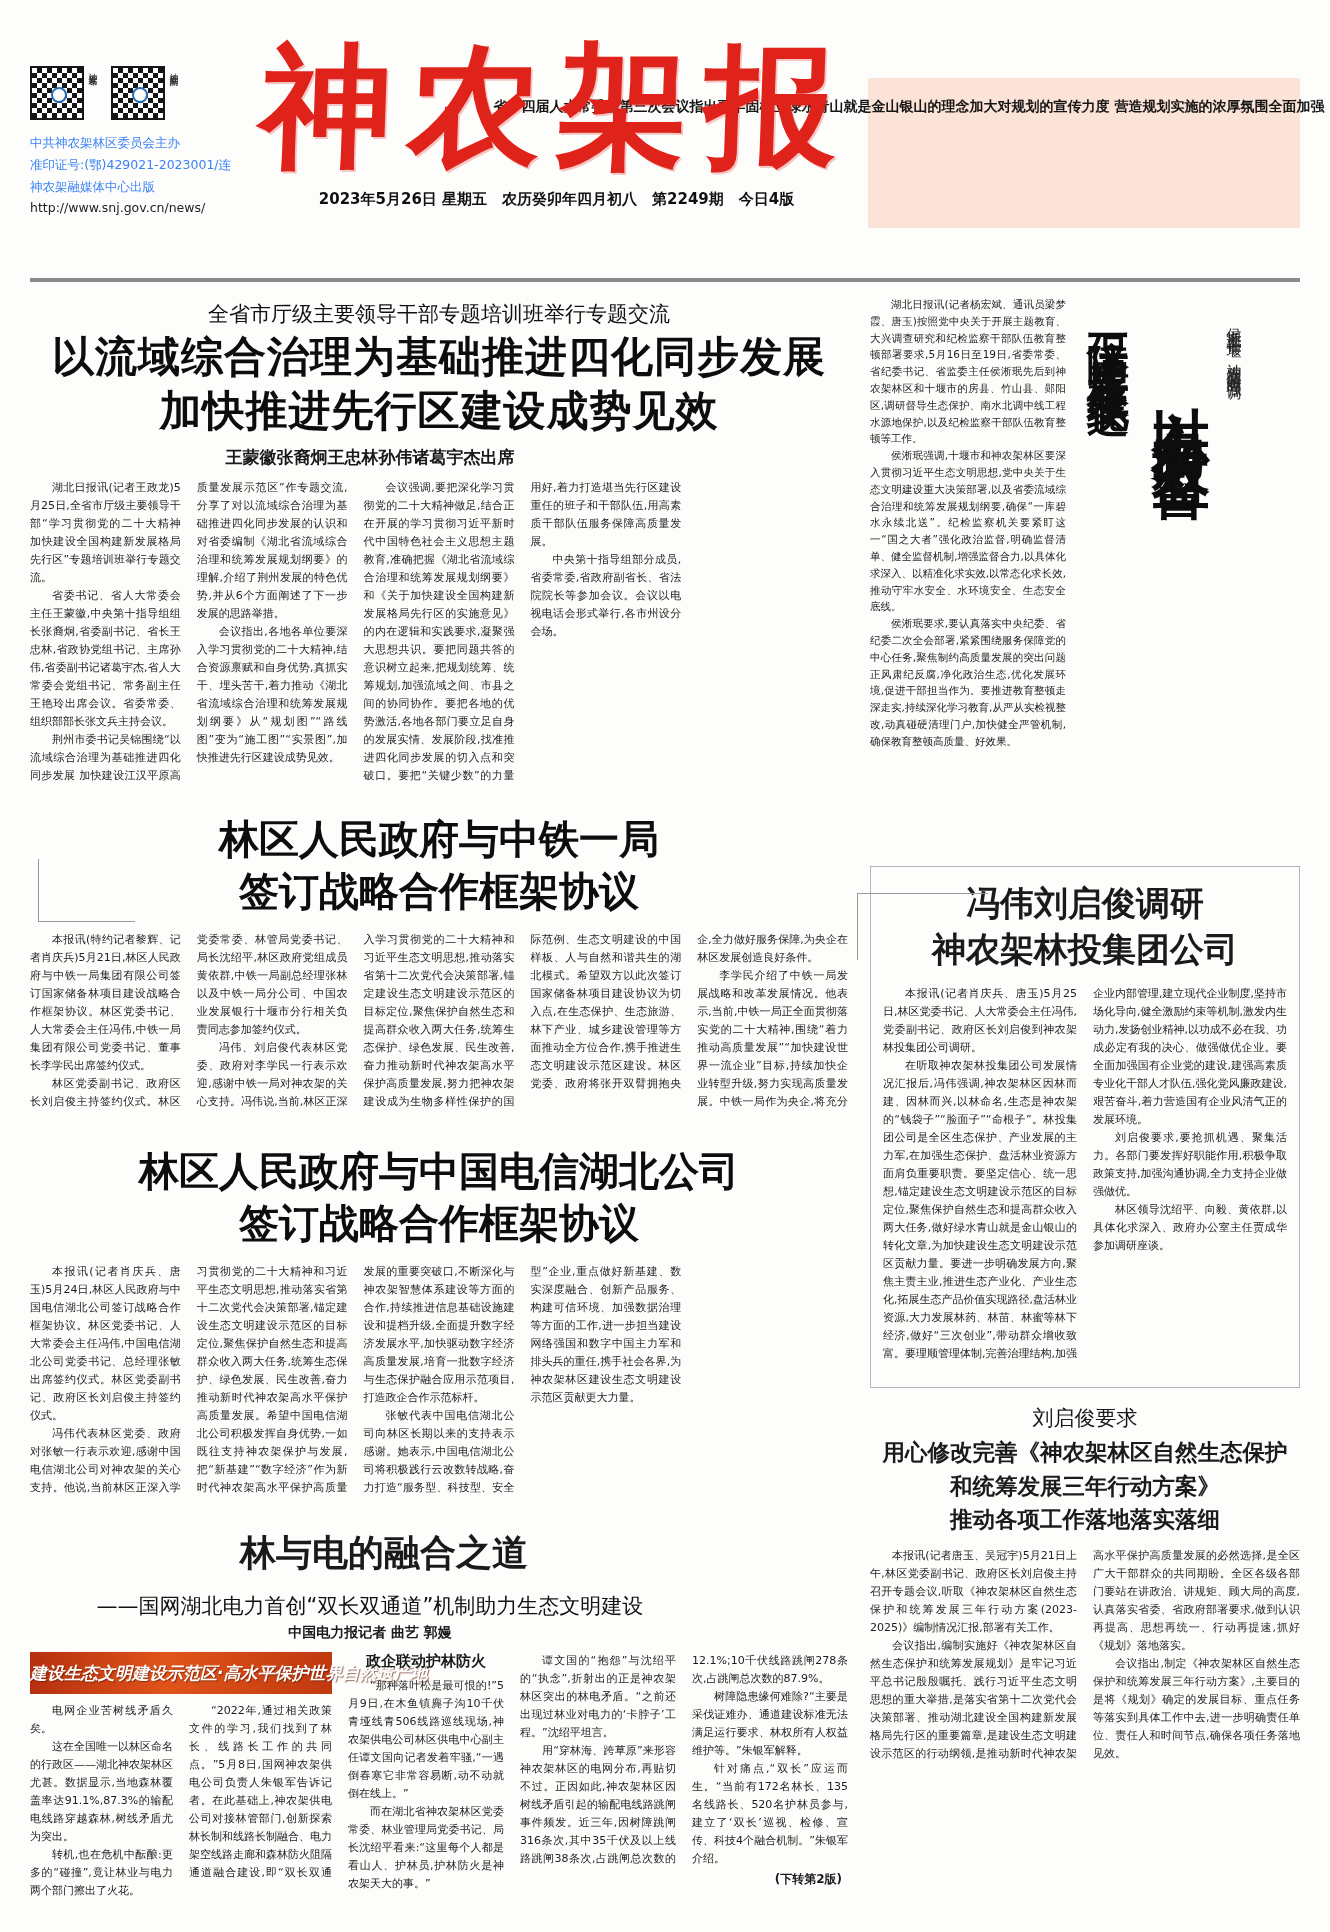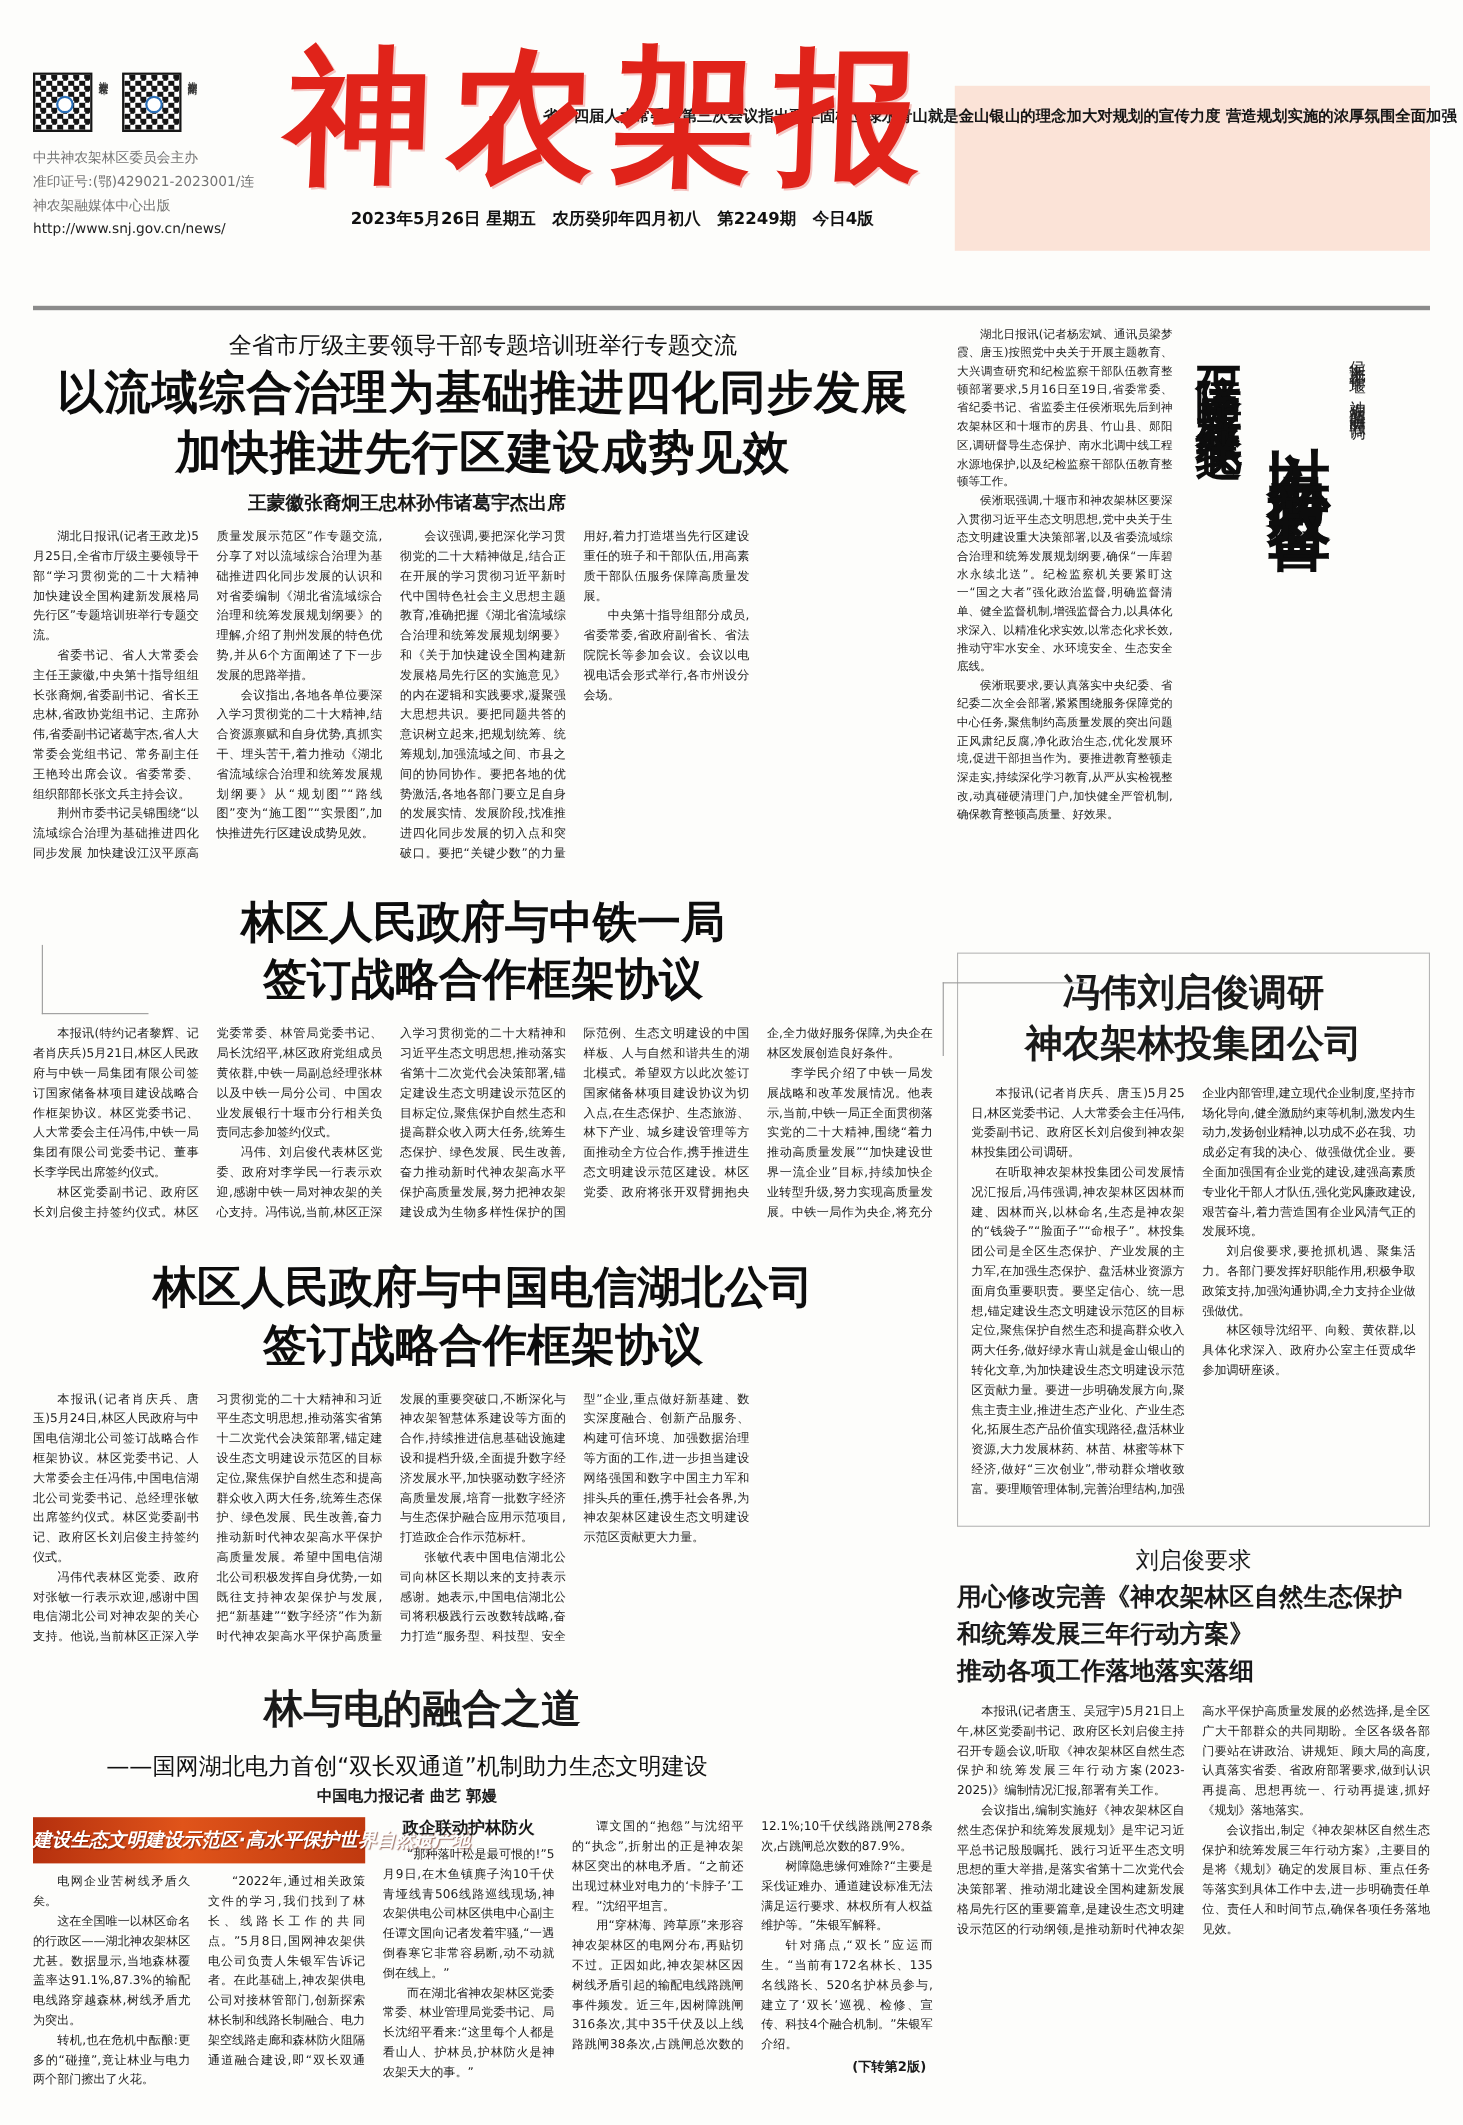--- a/index.html
+++ b/index.html
@@ -11,21 +11,21 @@
   }
   
   .header{display:grid; grid-template-columns:215px 1fr 432px; column-gap:12px; padding-top:28px; min-height:242px;}
   .pub-block{padding-top:38px;}
   .qr-row{display:flex; gap:14px; margin-bottom:14px;}
   .qr-unit{display:flex; gap:4px;}
   .qr{width:54px;height:54px;border:2px solid #161616;box-sizing:border-box;position:relative;
       background:repeating-conic-gradient(#151515 0% 25%, #ffffff 0% 50%) 0 0 / 10px 10px;}
   .qr::after{content:"";position:absolute;left:19px;top:19px;width:12px;height:12px;background:#fff;border:2px solid #2a6fb8;border-radius:50%;}
   .qr-label{writing-mode:vertical-rl;font-size:9px;letter-spacing:1px;color:#333;line-height:1;}
-  .pub-lines p{margin:0 0 4px 0;font-size:12.5px;line-height:1.45;color:#737373;}
+  .pub-lines p{margin:0 0 4px 0;font-size:12.5px;line-height:1.45;color:#3b82f6;}
   .site-url{font-size:12.5px;color:#222;margin-top:2px;}
   .masthead-center{text-align:center;}
   .masthead-title{
     font-family:"DejaVu Serif","Liberation Serif",serif;
     font-size:132px; line-height:1.18; font-weight:bold; color:#e0231a;
     letter-spacing:16px; white-space:nowrap; transform:skewX(-2deg);
     text-shadow:2px 2px 0 rgba(224,35,26,.25);
   }
   .dateline{font-size:15px;font-weight:600;color:#111;margin-top:6px;white-space:nowrap;}
   .notice-box{
@@ -81,21 +81,21 @@
   .sA-body p{margin:0;font-size:10.5px;line-height:1.6;text-align:justify;text-indent:2em;color:#1c1c1c;}
   .v{writing-mode:vertical-rl;}
   .sA-title-sub{font-size:42px;font-weight:900;letter-spacing:7px;color:#0d0d0d;margin:4px 6px 0 0;}
   .sA-title-main{font-size:58px;font-weight:900;letter-spacing:9px;color:#0d0d0d;padding-top:64px;margin-right:4px;}
   .sA-kicker{font-size:15px;letter-spacing:3px;color:#222;padding-top:20px;}
   .sB{margin-top:14px;border:1px solid #b5b5b5;padding:14px 12px 10px;position:relative;}
   .sB .h-md{text-align:center;font-weight:900;font-size:34px;line-height:1.35;margin:0;}
   .sB-body{height:392px;margin-top:12px;}
   .sC{margin-top:16px;}
   .sC-kicker{text-align:center;font-size:21px;margin:2px 0 4px;}
-  .sC h3{font-weight:900;font-size:22.5px;line-height:1.5;margin:0;}
+  .sC h3{text-align:center;font-weight:900;font-size:22.5px;line-height:1.5;margin:0;}
   .sC-body{height:222px;margin-top:10px;}
   
   .footer{position:absolute;left:30px;right:30px;bottom:26px;}
   .footer-rule{height:4px;background:#27a0d8;border-bottom:1px solid #1470a5;}
   .footer-text{text-align:center;font-size:12.5px;margin-top:12px;color:#111;}
 </style>
 </head>
 <body>
 
 <div class="page">

